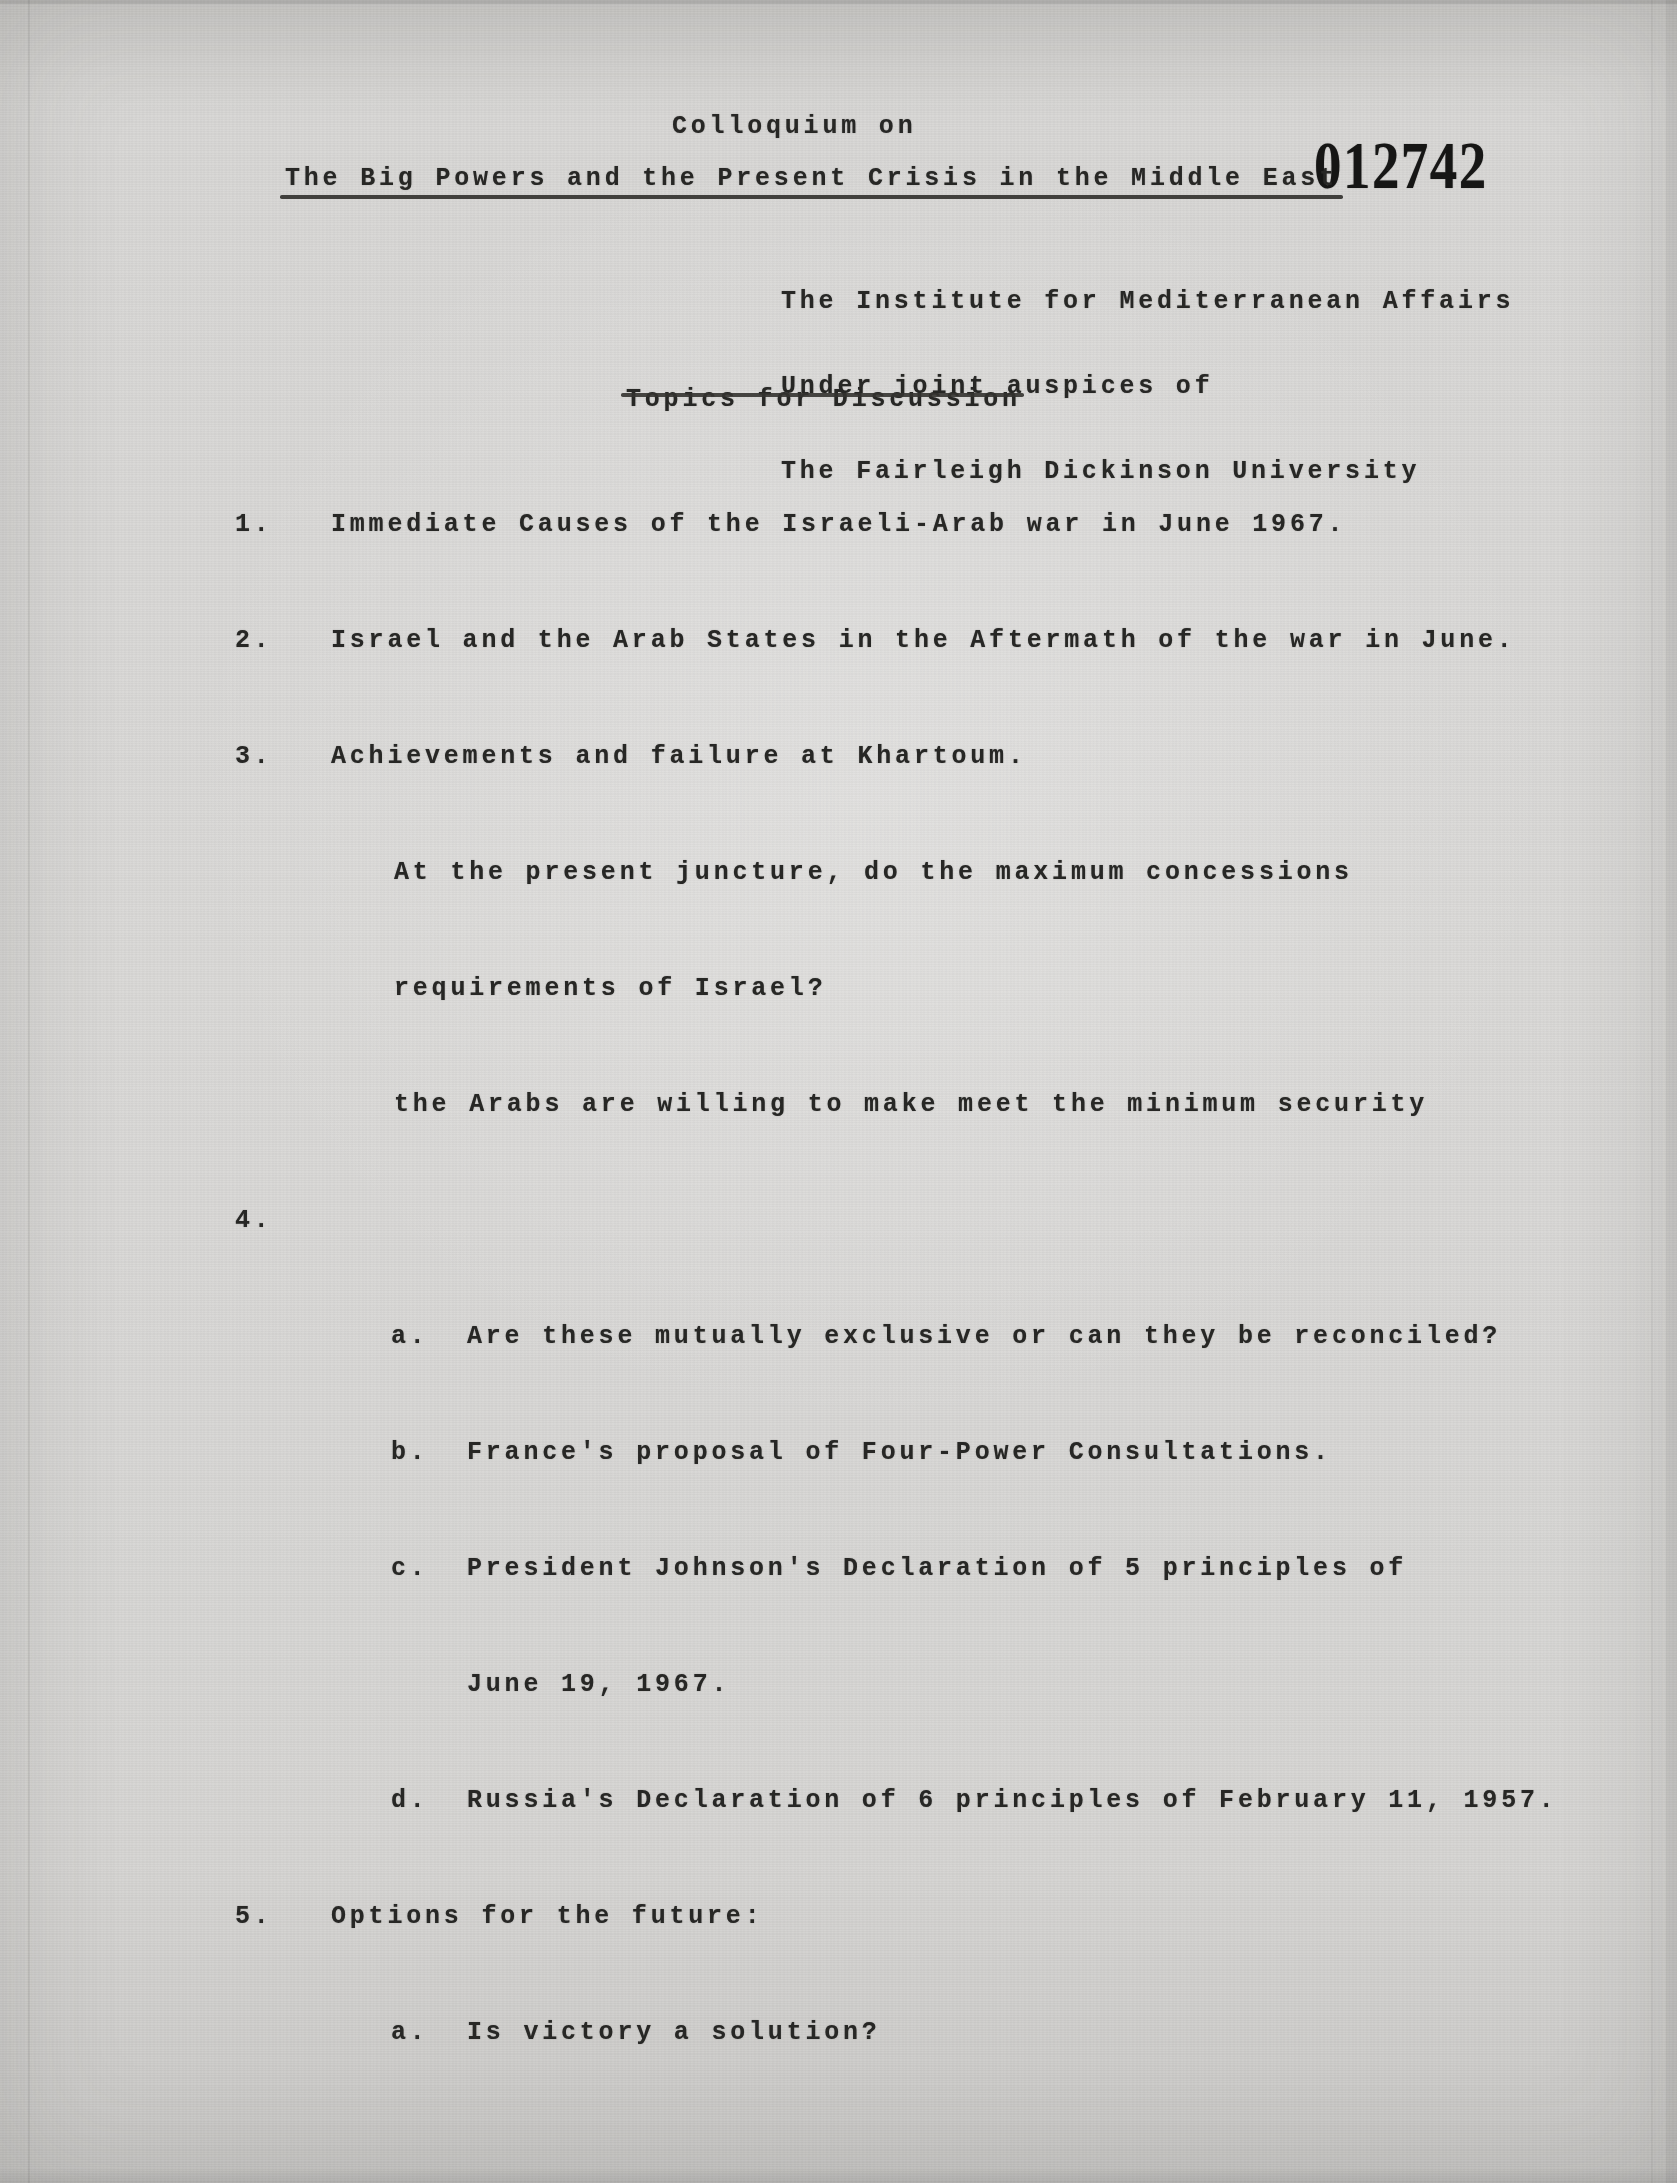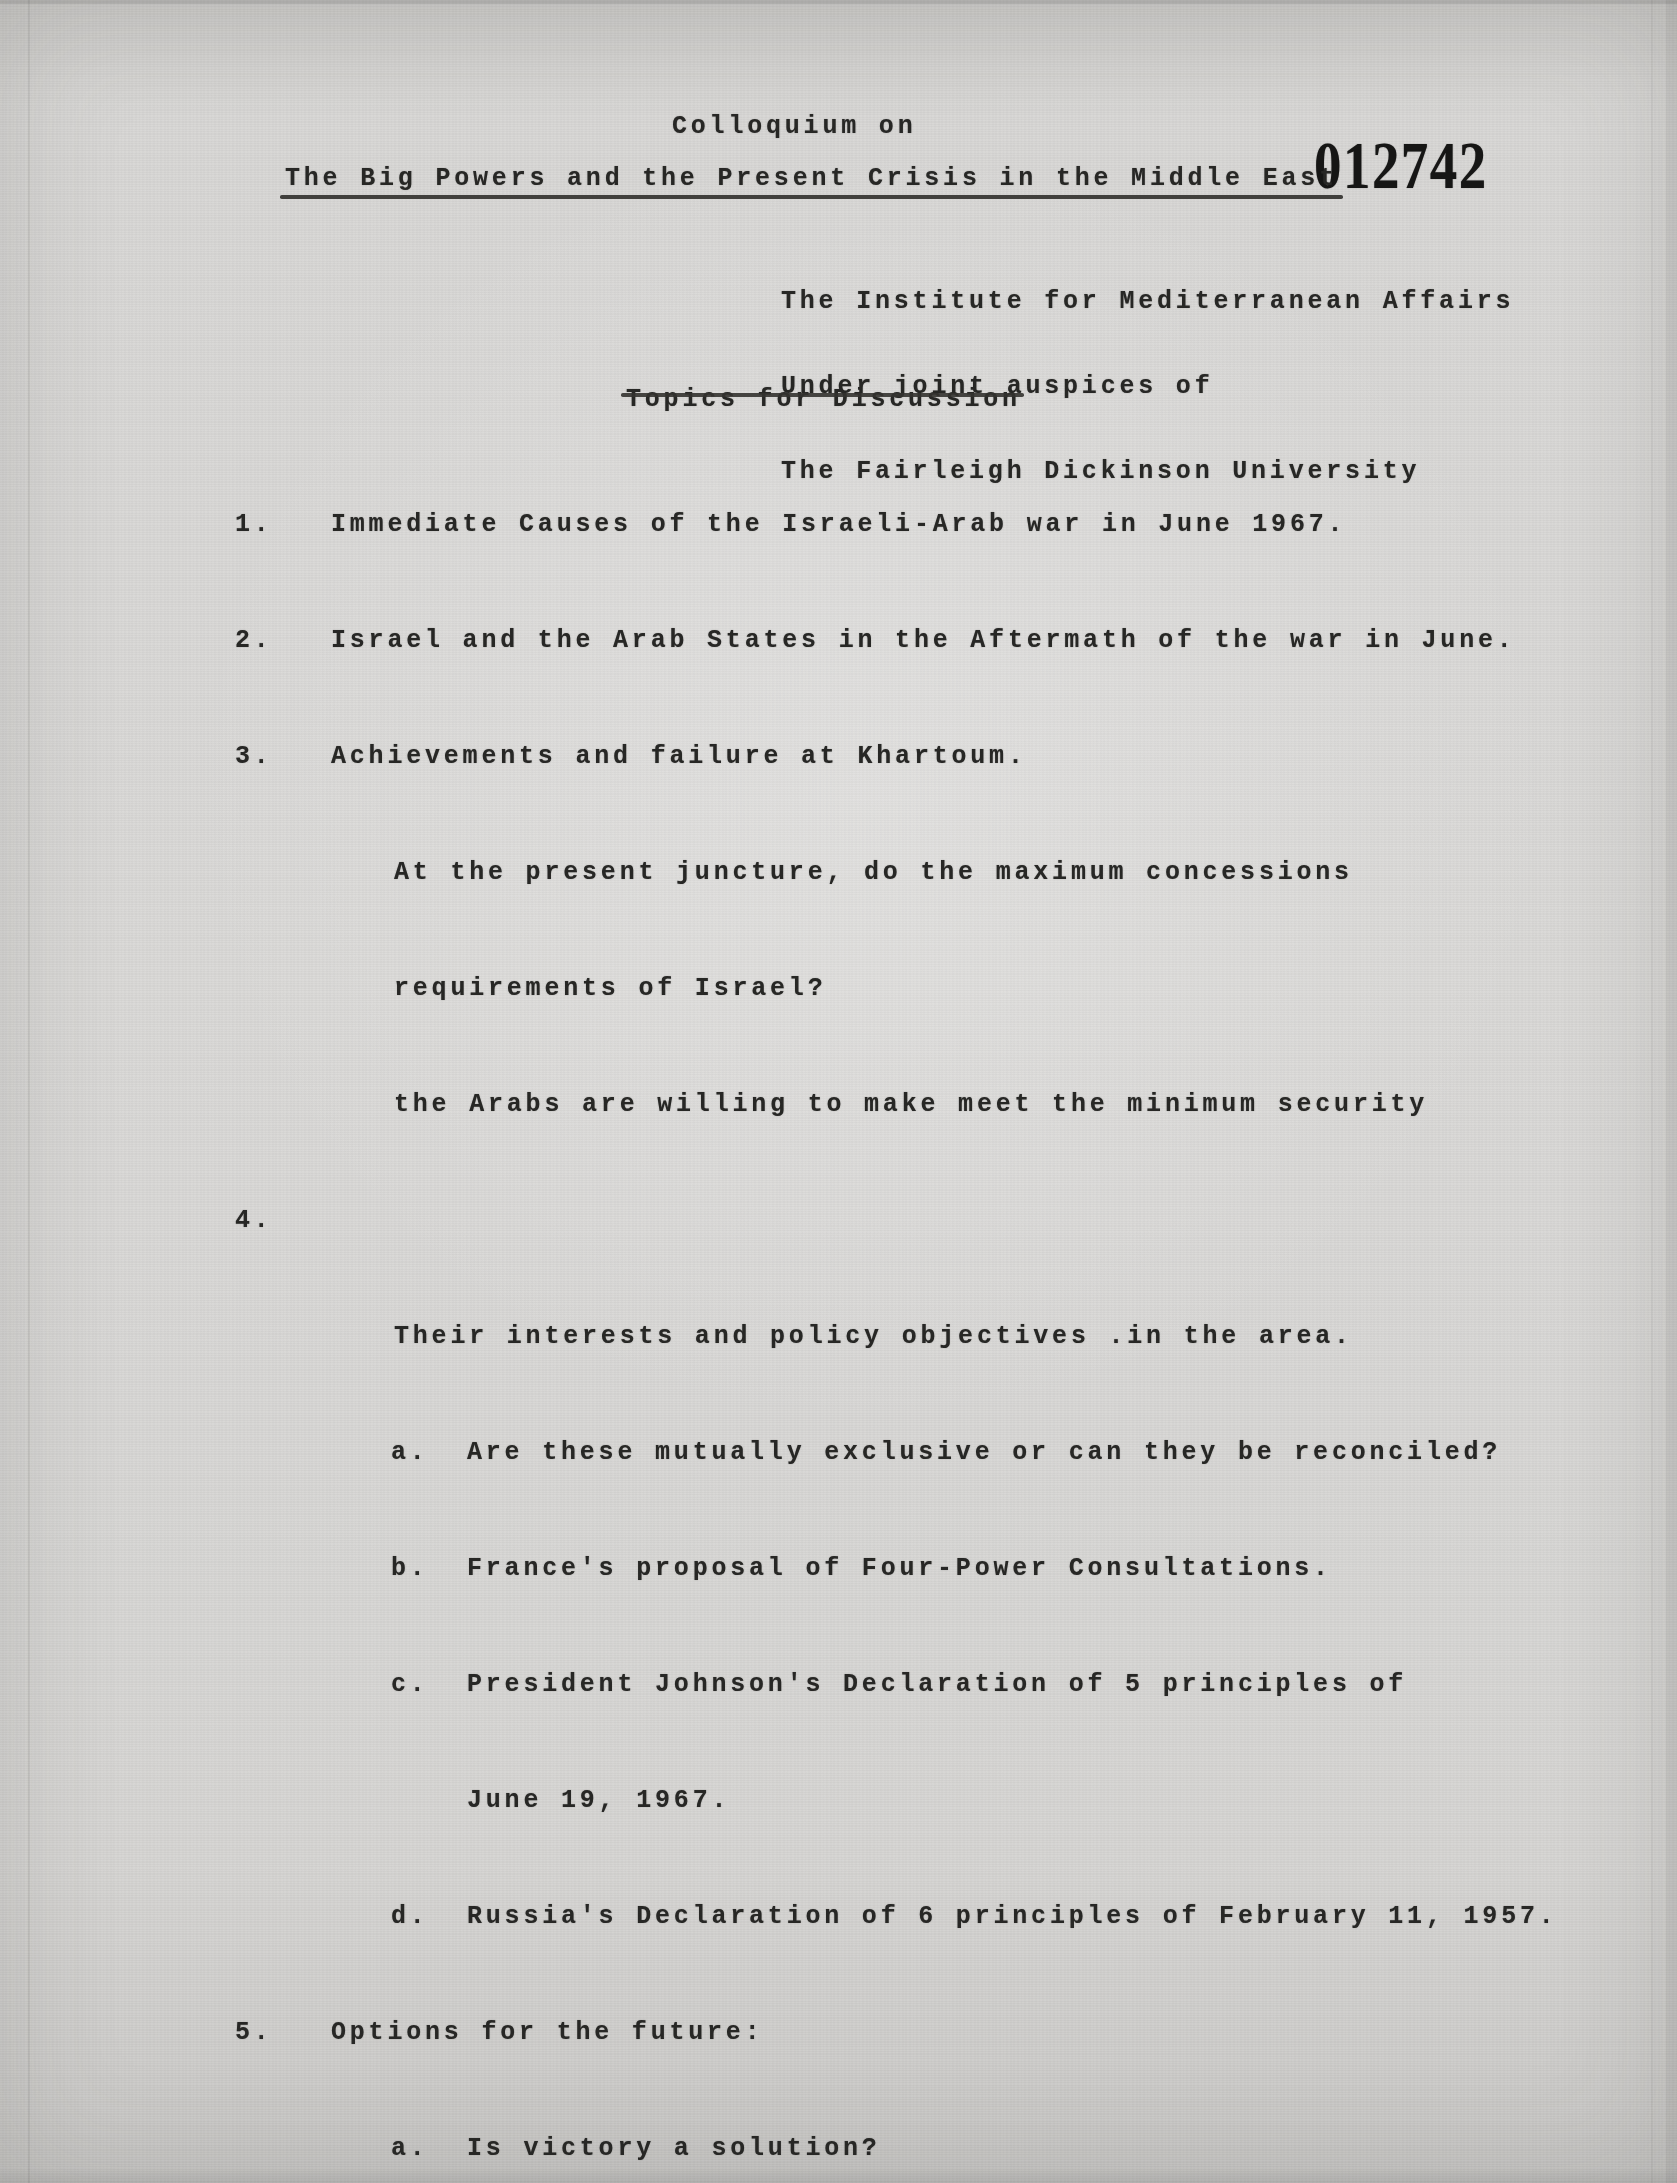--- a/index.html
+++ b/index.html
@@ -105,23 +105,20 @@
     </div>
     <div class="topic l-sub">
       <span class="text">requirements of Israel?</span>
     </div>
     <div class="topic l-sub">
       <span class="text">the Arabs are willing to make meet the minimum security</span>
     </div>
     <div class="topic l-item">
       <span class="label">4.</span>
     </div>
-    <div class="topic l-sub">
-      <span class="text">Their interests and policy objectives .in the area.</span>
-    </div>
     <div class="topic l-alpha">
       <span class="label">a.</span>
       <span class="text">Are these mutually exclusive or can they be reconciled?</span>
     </div>
     <div class="topic l-alpha">
       <span class="label">b.</span>
       <span class="text">France's proposal of Four-Power Consultations.</span>
     </div>
     <div class="topic l-alpha">
       <span class="label">c.</span>

